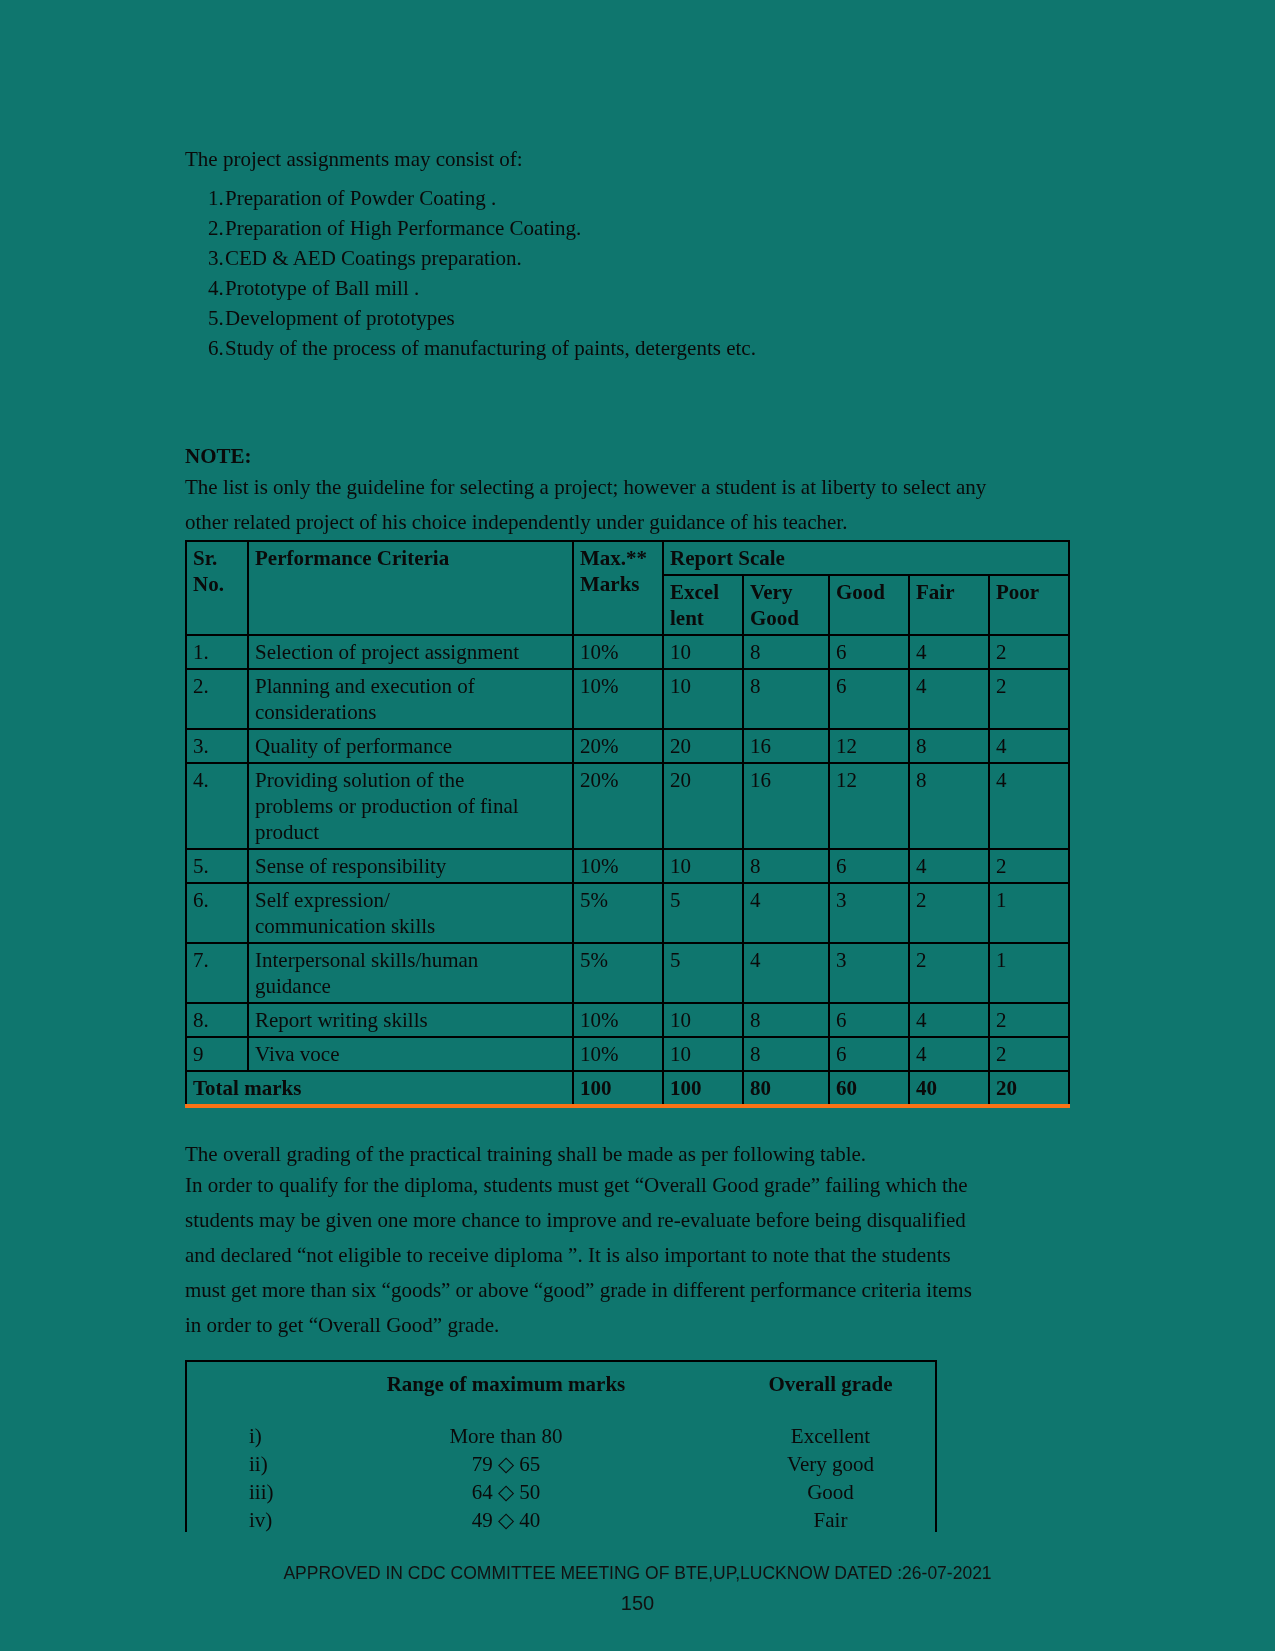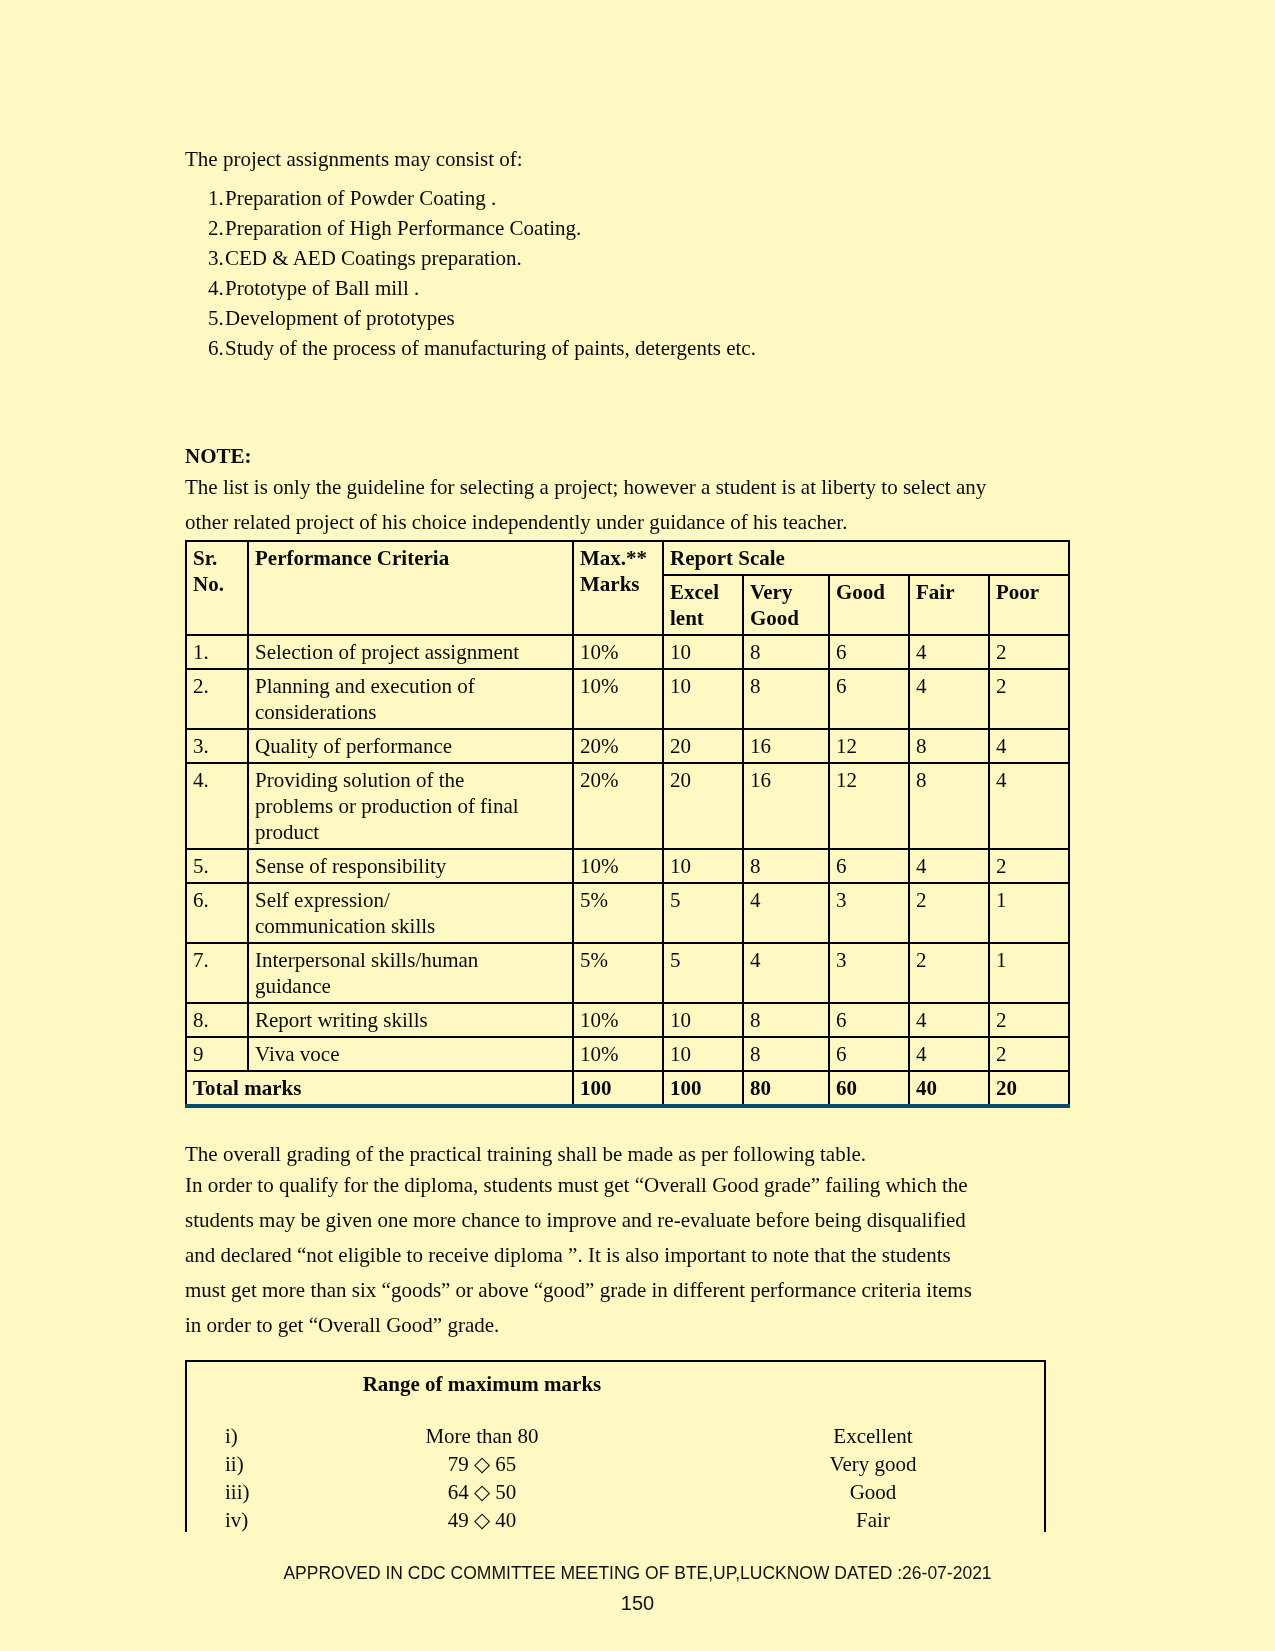--- a/index.html
+++ b/index.html
@@ -1,17 +1,17 @@
 <!DOCTYPE html>
 <html><head>
 <meta charset="utf-8">
 <style>
   html,body { margin:0; padding:0; background:#e8e8e8; }
   .page {
-    width:1275px; height:1651px; background:#fef9c3; position:relative;
+    width:1275px; height:1651px; background:#0f766e; position:relative;
     font-family:"Liberation Serif","DejaVu Serif",serif; color:#0a0a0a;
     margin:0 auto; overflow:hidden; box-sizing:border-box;
   }
   .content { margin-left:185px; width:860px; }
   .intro { margin-top:145px; font-size:21px; line-height:28px; }
   .plist { margin-top:10px; }
   .list-item { display:flex; font-size:21px; line-height:30px; }
   .num { width:40px; padding-left:23px; box-sizing:border-box; flex:none; }
   .itxt { flex:1; }
   .note-heading { margin-top:80px; font-size:21px; line-height:27px; font-weight:bold; }
@@ -20,28 +20,28 @@
   table.rating { border-collapse:collapse; table-layout:fixed; width:883px; margin-top:0; }
   table.rating th, table.rating td {
     border:2px solid #000; font-size:21px; line-height:26px;
     padding:3px 6px; vertical-align:top; text-align:left; box-sizing:border-box;
   }
   table.rating th { font-weight:bold; white-space:pre-line; }
   th.rating-scale { text-align:center; border-bottom:3px solid #000; }
   td.sr, th.sr { padding-left:10px; }
   td.crit, th.crit { padding-left:12px; white-space:pre-line; }
   td.numc { text-align:center; }
-  tr.total-row td { font-weight:bold; border-bottom:4px solid #0c4a6e; }
+  tr.total-row td { font-weight:bold; border-bottom:4px solid #f97316; }
   td.total-label { text-align:center; }
   
   .overall-line { margin-top:33px; font-size:21px; line-height:27px; }
   
   .grade-table {
-    margin-top:17px; width:861px; height:172px; box-sizing:border-box;
-    border:2px solid #000; border-bottom:none;
+    margin-top:17px; width:752px; height:172px; box-sizing:border-box;
+    border:2px solid #000; border-bottom:none;padding-left:24px;
   }
   .gt-header { display:flex; padding-top:9px; font-weight:bold; font-size:21px; line-height:27px; }
   .gt-rows { margin-top:24px; }
   .gt-row { display:flex; font-size:21px; line-height:28px; }
   .gt-c1 { width:75px; padding-left:38px; box-sizing:border-box; flex:none; }
   .gt-c2 { width:440px; text-align:center; flex:none; }
   .gt-c3 { flex:1; text-align:center; }
   
   .footer {
     margin-top:30px; width:1275px; text-align:center;
@@ -233,20 +233,21 @@
     <div class="para">In order to qualify for the diploma, students must get “Overall Good grade” failing which the
 students may be given one more chance to improve and re-evaluate before being disqualified
 and declared “not eligible to receive diploma ”.  It is also important to note that the students
 must get more than six “goods” or above “good” grade in different performance criteria items
 in order to get “Overall Good” grade.</div>
 
     <div class="grade-table">
       <div class="gt-header">
         <span class="gt-c1"></span>
         <span class="gt-c2">Range of maximum marks</span>
+        <span class="gt-c3">Overall grade</span>
       </div>
       <div class="gt-rows" id="grade-rows">
           <div class="gt-row">
             <span class="gt-c1">i)</span>
             <span class="gt-c2">More than 80</span>
             <span class="gt-c3">Excellent</span>
           </div>
           <div class="gt-row">
             <span class="gt-c1">ii)</span>
             <span class="gt-c2">79 ◇ 65</span>

